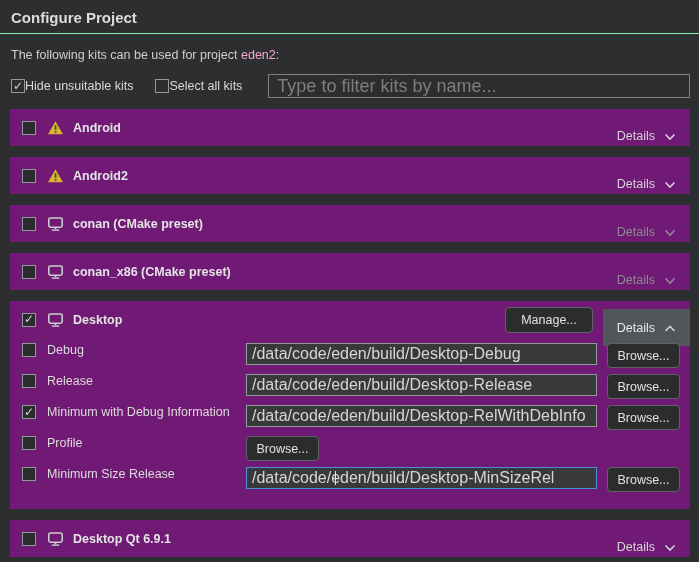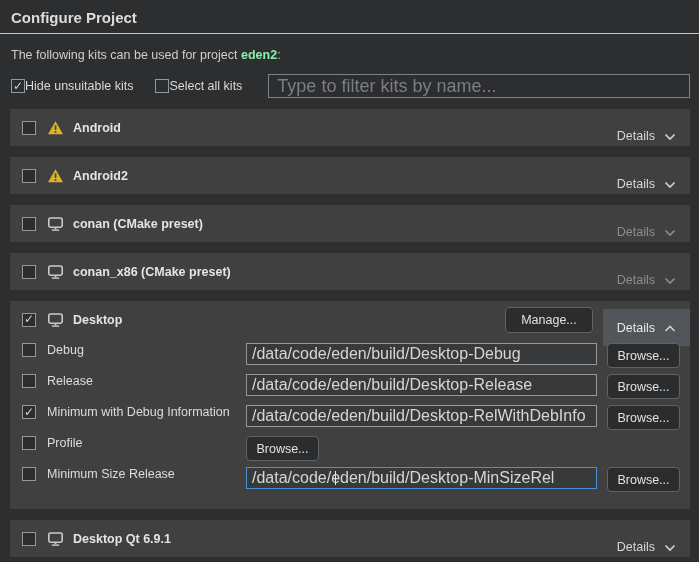--- a/index.html
+++ b/index.html
@@ -21,21 +21,21 @@
     color: #dcdcdc;
     line-height: 18px;
   }
   .intro {
     margin: 13px 12px 0 11px;
     font-size: 12.5px;
     color: #cfcfcf;
     white-space: pre-wrap;
     line-height: 16px;
   }
-  .intro .project { font-weight: bold; color: #86efac; }
+  .intro .project { font-weight: normal; color: #f9a8d4; }
   
   .controls {
     margin: 11px 9px 0 11px;
     display: flex;
     align-items: center;
     height: 24px;
   }
   .cb-group { display: flex; align-items: center; margin-right: 22px; cursor: default; }
   .cb-group .lbl { font-size: 12.5px; color: #d9d9d9; margin-left: 0; }
   .checkbox {
@@ -58,21 +58,21 @@
     color: #d9d9d9;
     font-size: 18px;
     padding: 0 8px;
     font-family: "Liberation Sans", "DejaVu Sans", sans-serif;
     outline: none;
   }
   .filter-input::placeholder { color: #7c7e80; }
   
   .kit-list { margin: 11px 9px 0 10px; }
   .kit-row {
-    background: #404040;
+    background: #701a75;
     margin-bottom: 11px;
   }
   .kit-header {
     height: 37px;
     display: flex;
     align-items: center;
     padding-left: 12px;
   }
   .kit-header .checkbox { margin-right: 11px; }
   .kit-icon { width: 17px; height: 16px; margin-right: 9px; flex: none; display: flex; align-items: center; }

